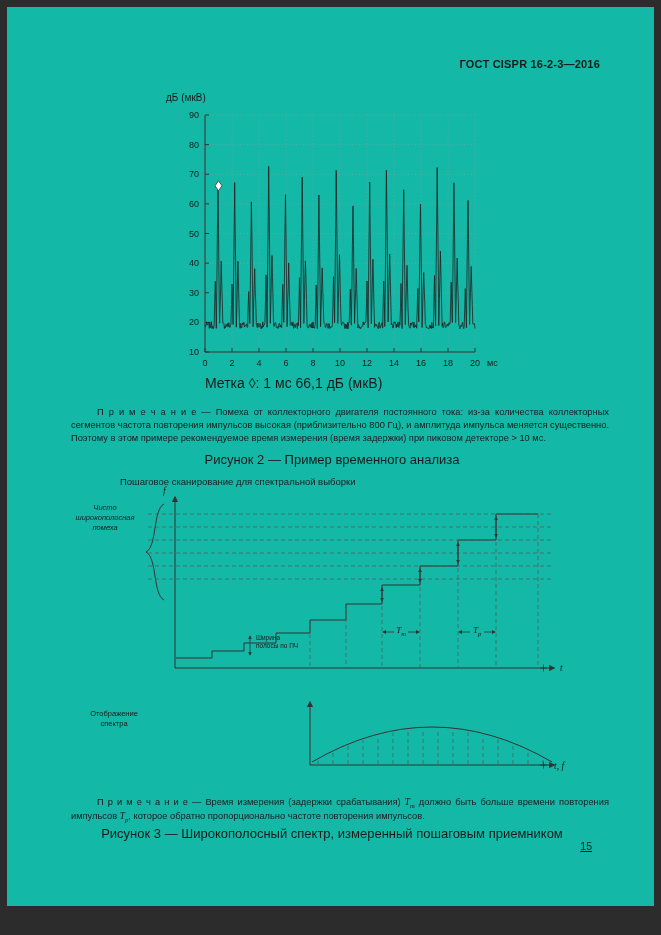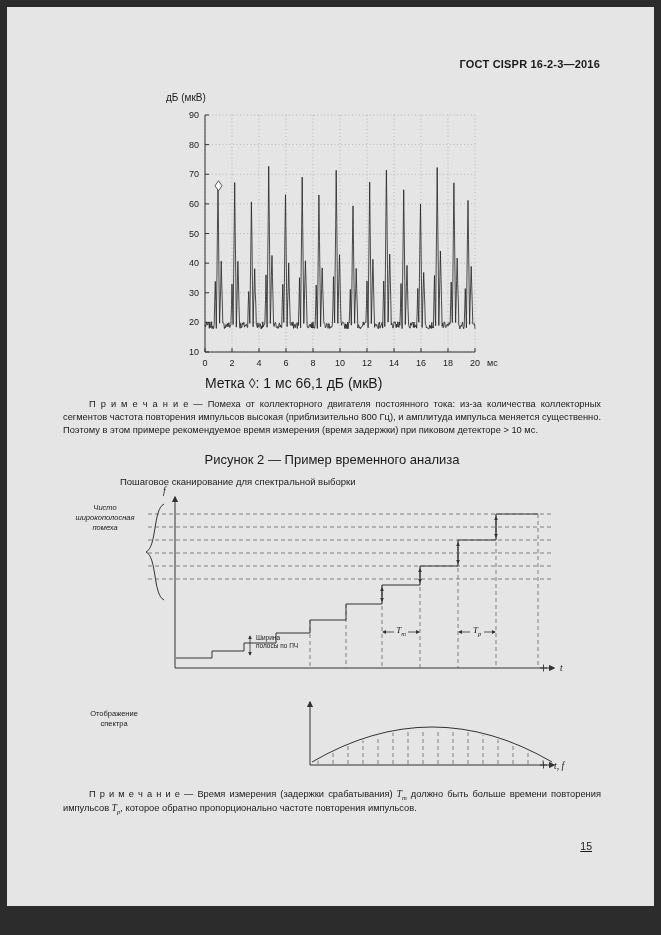--- a/index.html
+++ b/index.html
@@ -1,34 +1,34 @@
 <!DOCTYPE html>
 <html><head>
 <meta charset="utf-8">
 <style>
   *{box-sizing:border-box}
   html,body{margin:0;padding:0}
   body{width:661px;height:935px;background:#2c2c2c;position:relative;overflow:hidden;
        font-family:"Liberation Sans",sans-serif;color:#1a1a1a;}
-  .paper{position:absolute;left:7px;top:7px;width:647px;height:899px;background:#e5e5e5;}
+  .paper{position:absolute;left:7px;top:7px;width:647px;height:899px;background:#14b8a6;}
 
   .doc-header{position:absolute;top:51px;right:54px;font-size:11px;font-weight:bold;letter-spacing:.2px;}
 
   
   .fig2{position:absolute;left:143px;top:81px;width:370px;height:312px;}
   #fig2-svg{position:absolute;left:0;top:0;}
   #fig2-svg .grid{stroke:#999;stroke-width:.6;stroke-dasharray:1 2.5;}
   #fig2-svg .axis{stroke:#333;stroke-width:1;fill:none;}
   #fig2-svg .tick{font-size:9px;fill:#1a1a1a;font-family:"Liberation Sans",sans-serif;}
   #fig2-svg .axlabel{font-size:10px;fill:#1a1a1a;font-family:"Liberation Sans",sans-serif;}
   #fig2-svg .sig{stroke:#222;stroke-width:.8;fill:none;}
   #fig2-svg .diamond{fill:#fff;stroke:#444;stroke-width:.9;}
   .marker-caption{position:absolute;left:55px;top:287px;font-size:14px;}
 
-  .note{position:absolute;left:56px;width:538px;margin:0;font-size:9.3px;line-height:1.4;
+  .note{position:absolute;left:56px;width:538px;margin:8px;font-size:9.3px;line-height:1.4;
         text-align:justify;text-indent:26px;}
   #note1{top:391px;}
   #note2{top:781px;}
   .mvar{font-family:"Liberation Serif",serif;font-style:italic;}
   sub{font-size:.72em;font-family:"Liberation Serif",serif;font-style:italic;}
 
   .caption{position:absolute;left:56px;width:538px;text-align:center;font-size:13px;}
   #fig2-caption{top:445px;}
   #fig3-caption{top:819px;}
   .fig3-title{position:absolute;left:113px;width:538px;top:469px;text-align:left;font-size:9.5px;}
@@ -217,15 +217,16 @@
     <div class="lbl spectrum">Отображение спектра</div>
     <div class="lbl axis-f">f</div>
     <div class="lbl axis-t">t</div>
     <div class="lbl axis-tf">t, f</div>
     <div class="lbl tmlbl" id="tm-label"><i class="mvar">T</i><sub>m</sub></div>
     <div class="lbl tmlbl" id="tp-label"><i class="mvar">T</i><sub>p</sub></div>
   </div>
 
   <p class="note" id="note2"><span>П р и м е ч а н и е</span> <span>— Время измерения (задержки срабатывания)</span> <i class="mvar">T</i><sub>m</sub> <span>должно быть больше времени повторения импульсов</span> <i class="mvar">T</i><sub>p</sub><span>, которое обратно пропорционально частоте повторения импульсов.</span></p>
 
+  <div class="caption" id="fig3-caption">Рисунок 3 — Широкополосный спектр, измеренный пошаговым приемником</div>
 
   <div class="page-number">15</div>
 </div>
 
 </body></html>

